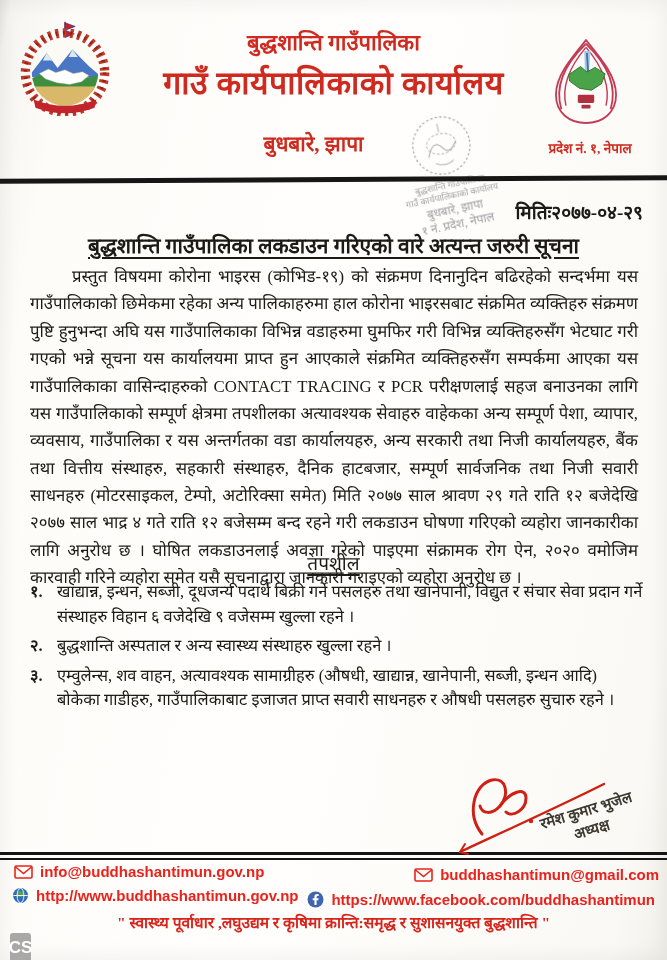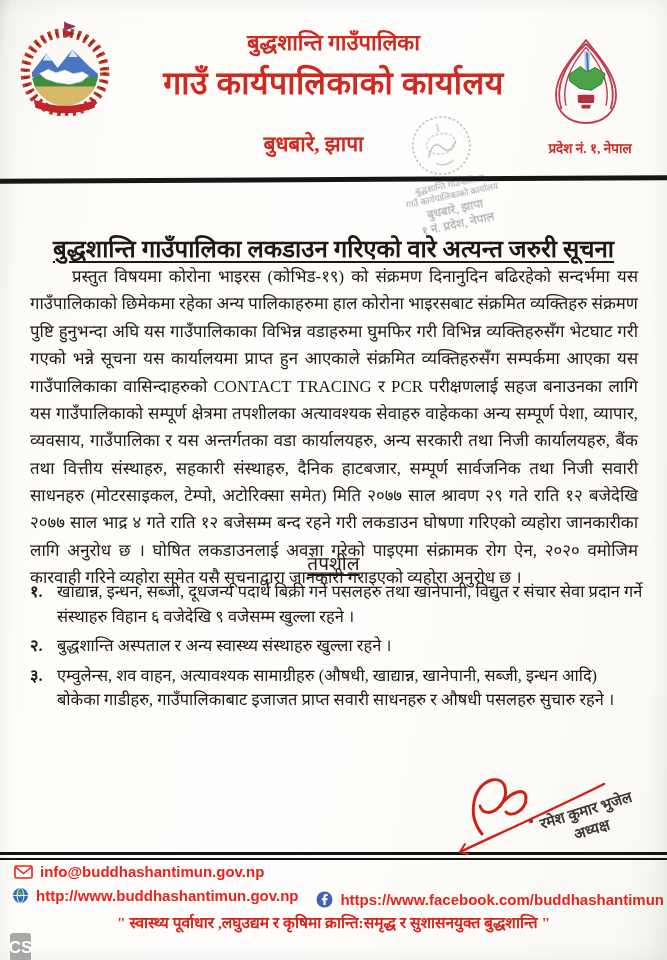--- a/index.html
+++ b/index.html
@@ -23,40 +23,40 @@
   .stamp svg{display:block;margin:0 auto;}
   .stamp .s1{font-size:9px;line-height:1.25;}
   .stamp .s2{font-size:9px;line-height:1.25;}
   .stamp .s3{font-size:12px;line-height:1.3;}
   .stamp .s4{font-size:12px;line-height:1.3;}
   
   .rule-top{left:0;top:177px;width:667px;height:5px;background:#161616;transform:rotate(-.3deg);z-index:2;}
   .rule-bottom{left:0;top:852px;width:667px;height:8px;border-top:3px solid #141414;border-bottom:2px solid #141414;box-sizing:border-box;}
   
   .date{right:24px;top:199px;font-size:19px;font-weight:bold;}
-  .title{left:0;right:0;top:231px;text-align:center;font-size:24px;font-weight:bold;
+  .title{left:0;right:0;top:231px;text-align:center;font-size:21px;font-weight:bold;
          text-decoration:underline;text-decoration-thickness:1.5px;text-underline-offset:4px;}
   .body-par{left:30px;top:263px;width:608px;font-size:16.8px;line-height:1.63;text-align:justify;text-indent:42px;}
   .tapasil{left:0;right:0;top:550px;text-align:center;font-size:19px;font-weight:normal;
            text-decoration:underline;text-decoration-thickness:1.5px;text-underline-offset:4px;}
   .details{left:30px;top:580px;width:614px;}
   .detail-row{display:flex;gap:7px;font-size:16.4px;line-height:1.5;margin-bottom:5px;}
   .detail-num{font-weight:bold;flex:0 0 20px;}
   .closing{left:66px;top:722px;width:538px;text-align:center;font-weight:bold;font-size:17.5px;line-height:1.58;}
   
   .sig-scrawl{left:452px;top:770px;width:162px;height:86px;z-index:3;}
   .sig-name{left:514px;top:801px;width:150px;transform:rotate(-17deg);text-align:center;
             color:#3c3930;font-size:15px;font-weight:600;line-height:1.3;z-index:2;}
   
   .contact{display:inline-flex;align-items:center;gap:7px;color:#e8231d;font-weight:bold;
            font-size:15px;font-family:"Liberation Sans","DejaVu Sans",sans-serif;}
   .f-email1{left:14px;top:863px;}
   .f-web{left:12px;top:887px;}
   .f-email2{right:8px;top:866px;}
-  .f-fb{right:3px;top:891px;}
+  .f-fb{right:12px;top:891px;}
   .slogan{left:0;right:0;top:911px;text-align:center;color:#d8251c;font-size:15.5px;font-weight:bold;}
   .watermark{left:10px;top:933px;display:inline-flex;align-items:center;gap:6px;
              font-family:"Liberation Sans","DejaVu Sans",sans-serif;color:#adacaa;font-size:14px;}
   .cs-badge{display:inline-flex;align-items:center;justify-content:center;width:21px;height:30px;
             background:#a9a8a6;color:#fff;font-size:17px;font-weight:bold;border-radius:3px;}
 </style>
 </head>
 <body>
 
 <div class="page">
@@ -107,20 +107,21 @@
       <path d="M40 14 v9 M30 56 q10 6 20 0" fill="none" stroke="#55555c" stroke-width="1"></path>
     </svg>
     <div class="s1">बुद्धशान्ति गाउँपालिका</div>
     <div class="s2">गाउँ कार्यपालिकाको कार्यालय</div>
     <div class="s3">बुधबारे, झापा</div>
     <div class="s4">१ नं. प्रदेश, नेपाल</div>
   </div>
 
   <div class="abs rule-top"></div>
 
+  <div class="abs date">मितिः२०७७-०४-२९</div>
   <div class="abs title">बुद्धशान्ति गाउँपालिका लकडाउन गरिएको वारे अत्यन्त जरुरी सूचना</div>
   <div class="abs body-par">प्रस्तुत विषयमा कोरोना भाइरस (कोभिड-१९) को संक्रमण दिनानुदिन बढिरहेको सन्दर्भमा यस गाउँपालिकाको छिमेकमा रहेका अन्य पालिकाहरुमा हाल कोरोना भाइरसबाट संक्रमित व्यक्तिहरु संक्रमण पुष्टि हुनुभन्दा अघि यस गाउँपालिकाका विभिन्न वडाहरुमा घुमफिर गरी विभिन्न व्यक्तिहरुसँग भेटघाट गरी गएको भन्ने सूचना यस कार्यालयमा प्राप्त हुन आएकाले संक्रमित व्यक्तिहरुसँग सम्पर्कमा आएका यस गाउँपालिकाका वासिन्दाहरुको CONTACT TRACING र PCR परीक्षणलाई सहज बनाउनका लागि यस गाउँपालिकाको सम्पूर्ण क्षेत्रमा तपशीलका अत्यावश्यक सेवाहरु वाहेकका अन्य सम्पूर्ण पेशा, व्यापार, व्यवसाय, गाउँपालिका र यस अन्तर्गतका वडा कार्यालयहरु, अन्य सरकारी तथा निजी कार्यालयहरु, बैंक तथा वित्तीय संस्थाहरु, सहकारी संस्थाहरु, दैनिक हाटबजार, सम्पूर्ण सार्वजनिक तथा निजी सवारी साधनहरु (मोटरसाइकल, टेम्पो, अटोरिक्सा समेत) मिति २०७७ साल श्रावण २९ गते राति १२ बजेदेखि २०७७ साल भाद्र ४ गते राति १२ बजेसम्म बन्द रहने गरी लकडाउन घोषणा गरिएको व्यहोरा जानकारीका लागि अनुरोध छ । घोषित लकडाउनलाई अवज्ञा गरेको पाइएमा संक्रामक रोग ऐन, २०२० वमोजिम कारवाही गरिने व्यहोरा समेत यसै सूचनाद्वारा जानकारी गराइएको व्यहोरा अनुरोध छ ।</div>
 
   <div class="abs tapasil">तपशील</div>
 
   <div class="abs details">
     <div class="detail-row">
       <span class="detail-num">१.</span>
       <span>खाद्यान्न, इन्धन, सब्जी, दूधजन्य पदार्थ बिक्री गर्ने पसलहरु तथा खानेपानी, विद्युत र संचार सेवा प्रदान गर्ने संस्थाहरु विहान ६ वजेदेखि ९ वजेसम्म खुल्ला रहने ।</span>
     </div>
@@ -162,20 +163,27 @@
   <div class="abs contact f-web">
     <svg width="17" height="17" viewBox="0 0 17 17">
       <circle cx="8.5" cy="8.5" r="7.5" fill="#2f6db8"></circle>
       <path d="M5 5 q3 -2 6 0 q1 3 -2 5 q-4 1 -4 -5z" fill="#59a14f"></path>
       <ellipse cx="8.5" cy="8.5" rx="3.4" ry="7.2" fill="none" stroke="#fff" stroke-width=".9"></ellipse>
       <line x1="1.3" y1="8.5" x2="15.7" y2="8.5" stroke="#fff" stroke-width=".9"></line>
     </svg>
     <span>http://www.buddhashantimun.gov.np</span>
   </div>
 
+  <div class="abs contact f-email2">
+    <svg width="19" height="14" viewBox="0 0 19 14">
+      <rect x="1" y="1" width="17" height="12" rx="1.2" fill="none" stroke="#e8231d" stroke-width="1.6"></rect>
+      <path d="M1.5 2 L9.5 8.5 L17.5 2" fill="none" stroke="#e8231d" stroke-width="1.6"></path>
+    </svg>
+    <span>buddhashantimun@gmail.com</span>
+  </div>
 
   <div class="abs contact f-fb">
     <svg width="17" height="17" viewBox="0 0 17 17">
       <circle cx="8.5" cy="8.5" r="8" fill="#4064ad"></circle>
       <path d="M9.6 14 V9.3 h1.7 l.3-2 H9.6 V6 c0-.6.3-1.1 1.1-1.1h1V3.2 c-.4 0-1-.1-1.7-.1-1.6 0-2.6 1-2.6 2.7v1.5H5.7v2h1.7V14z" fill="#fff"></path>
     </svg>
     <span>https://www.facebook.com/buddhashantimun</span>
   </div>
 
   <div class="abs slogan">" स्वास्थ्य पूर्वाधार ,लघुउद्यम र कृषिमा क्रान्ति:समृद्ध र सुशासनयुक्त बुद्धशान्ति "</div>

